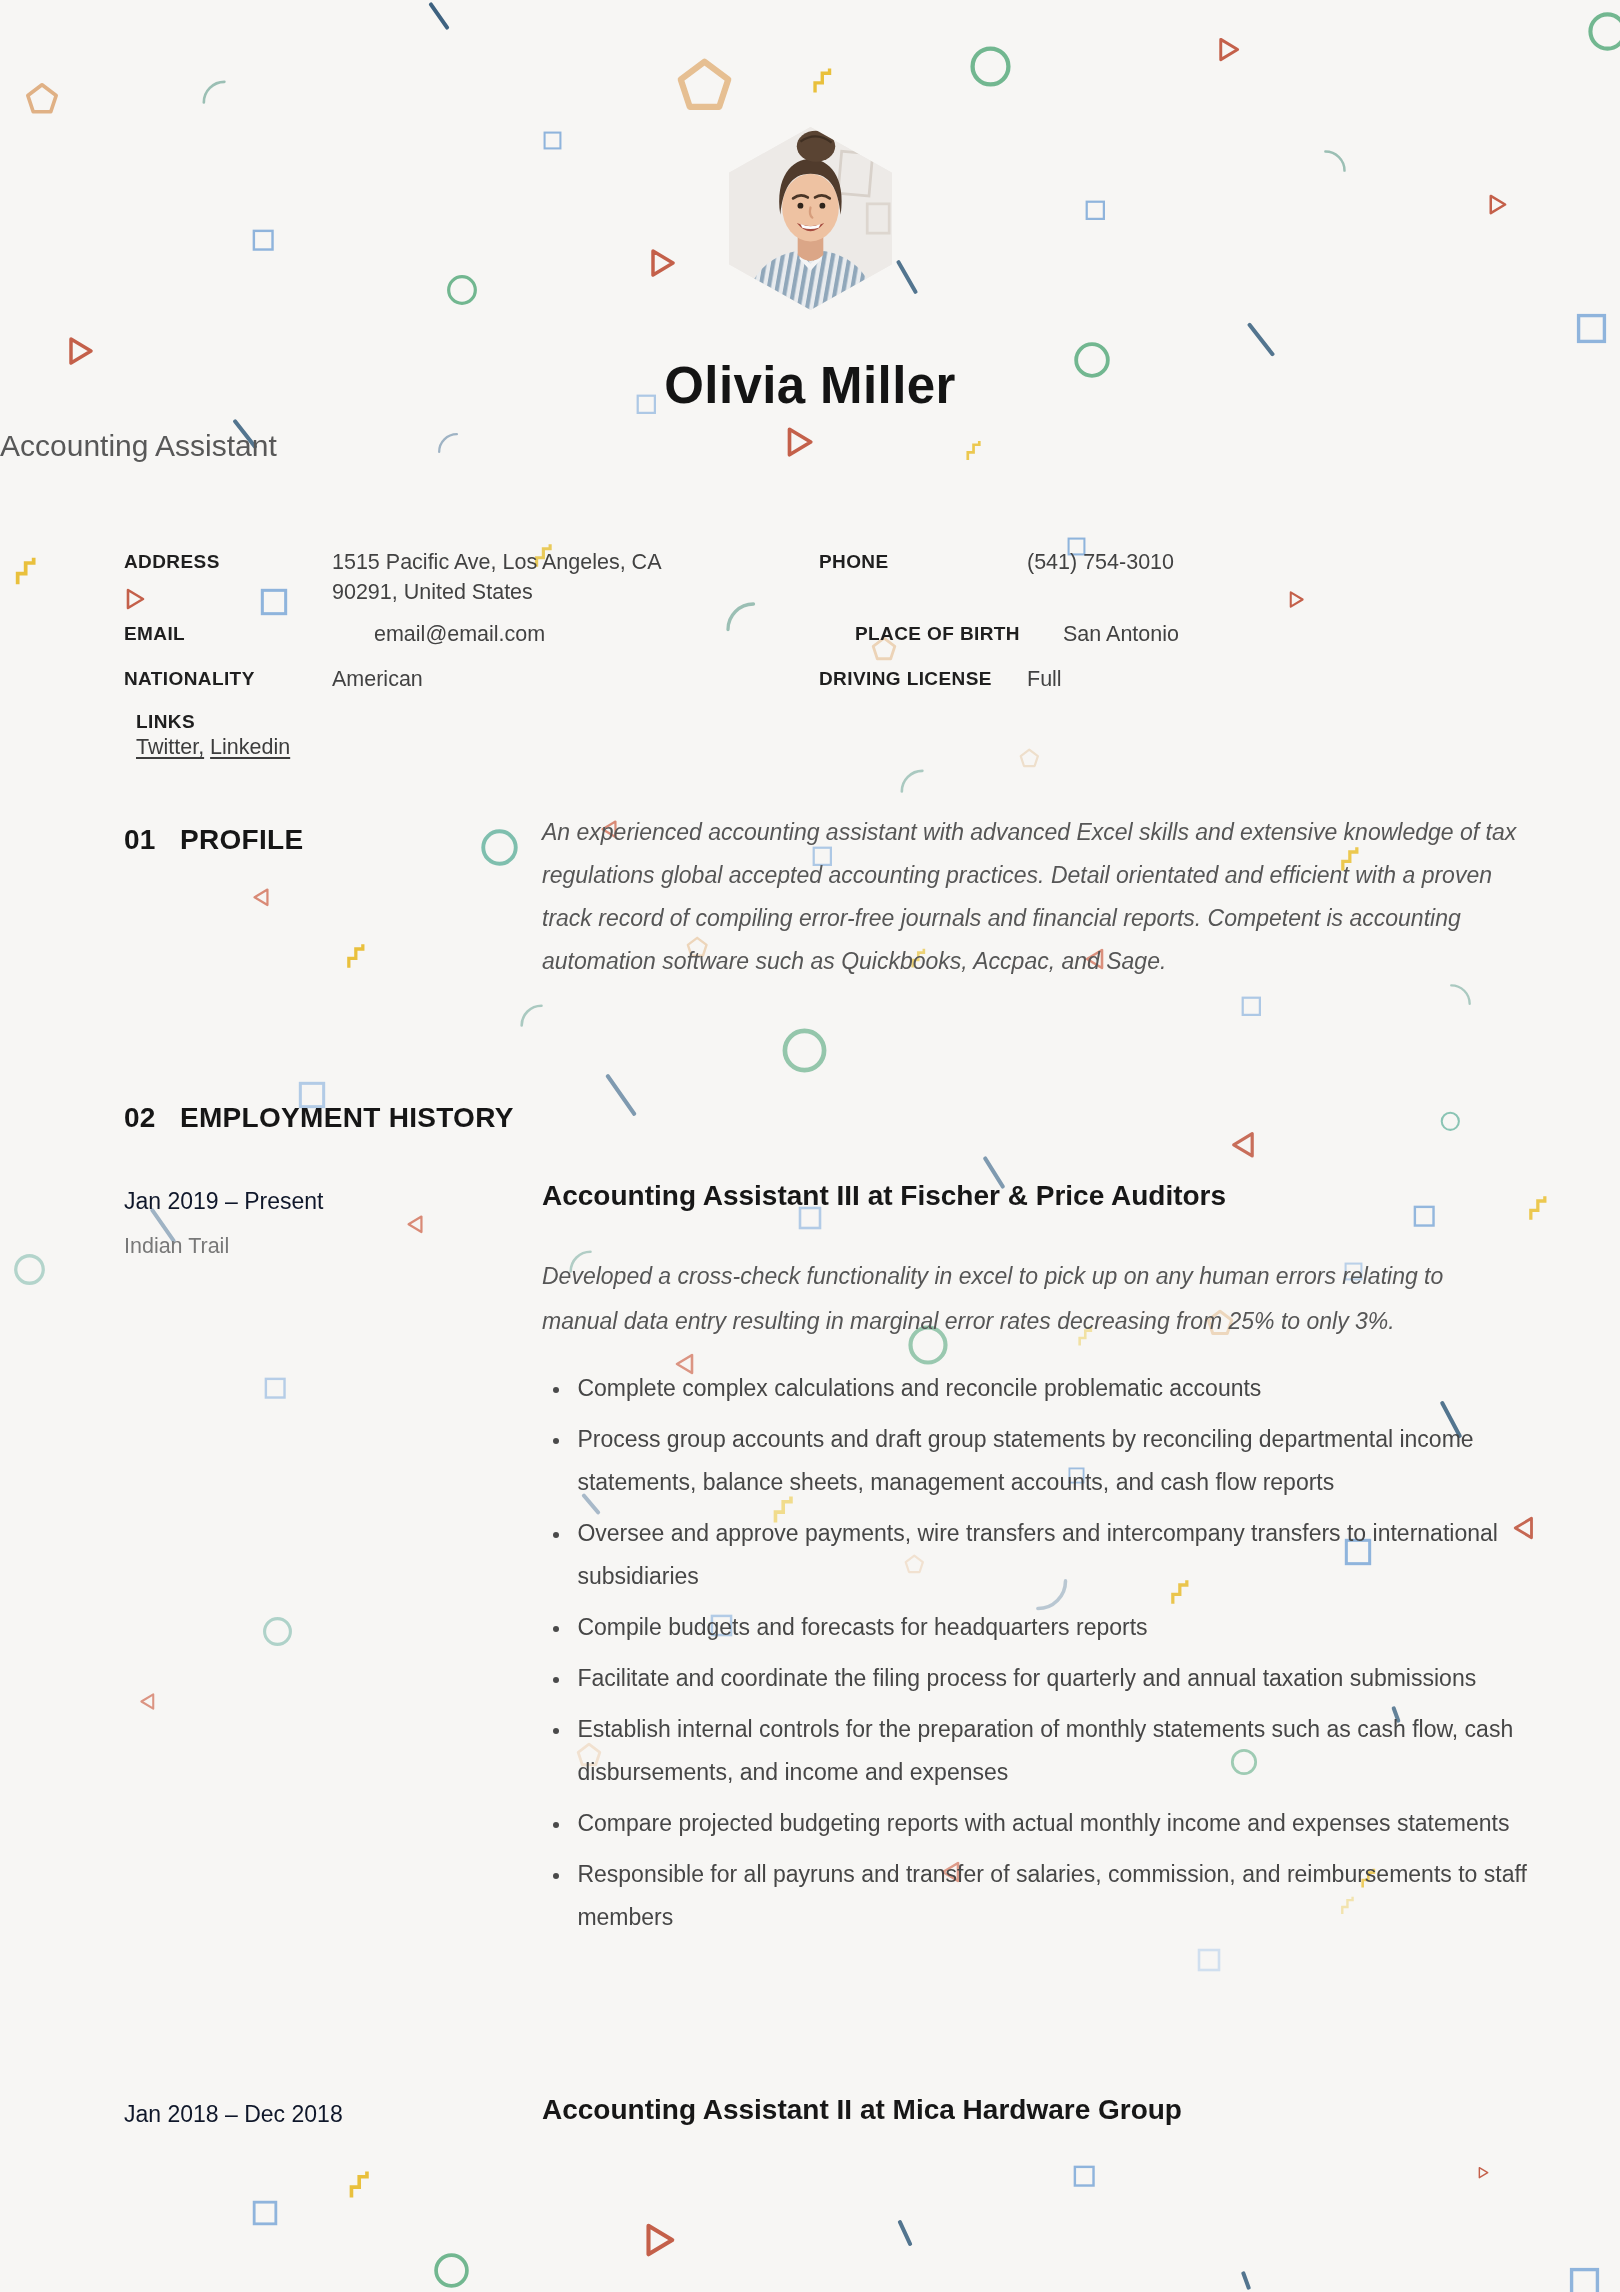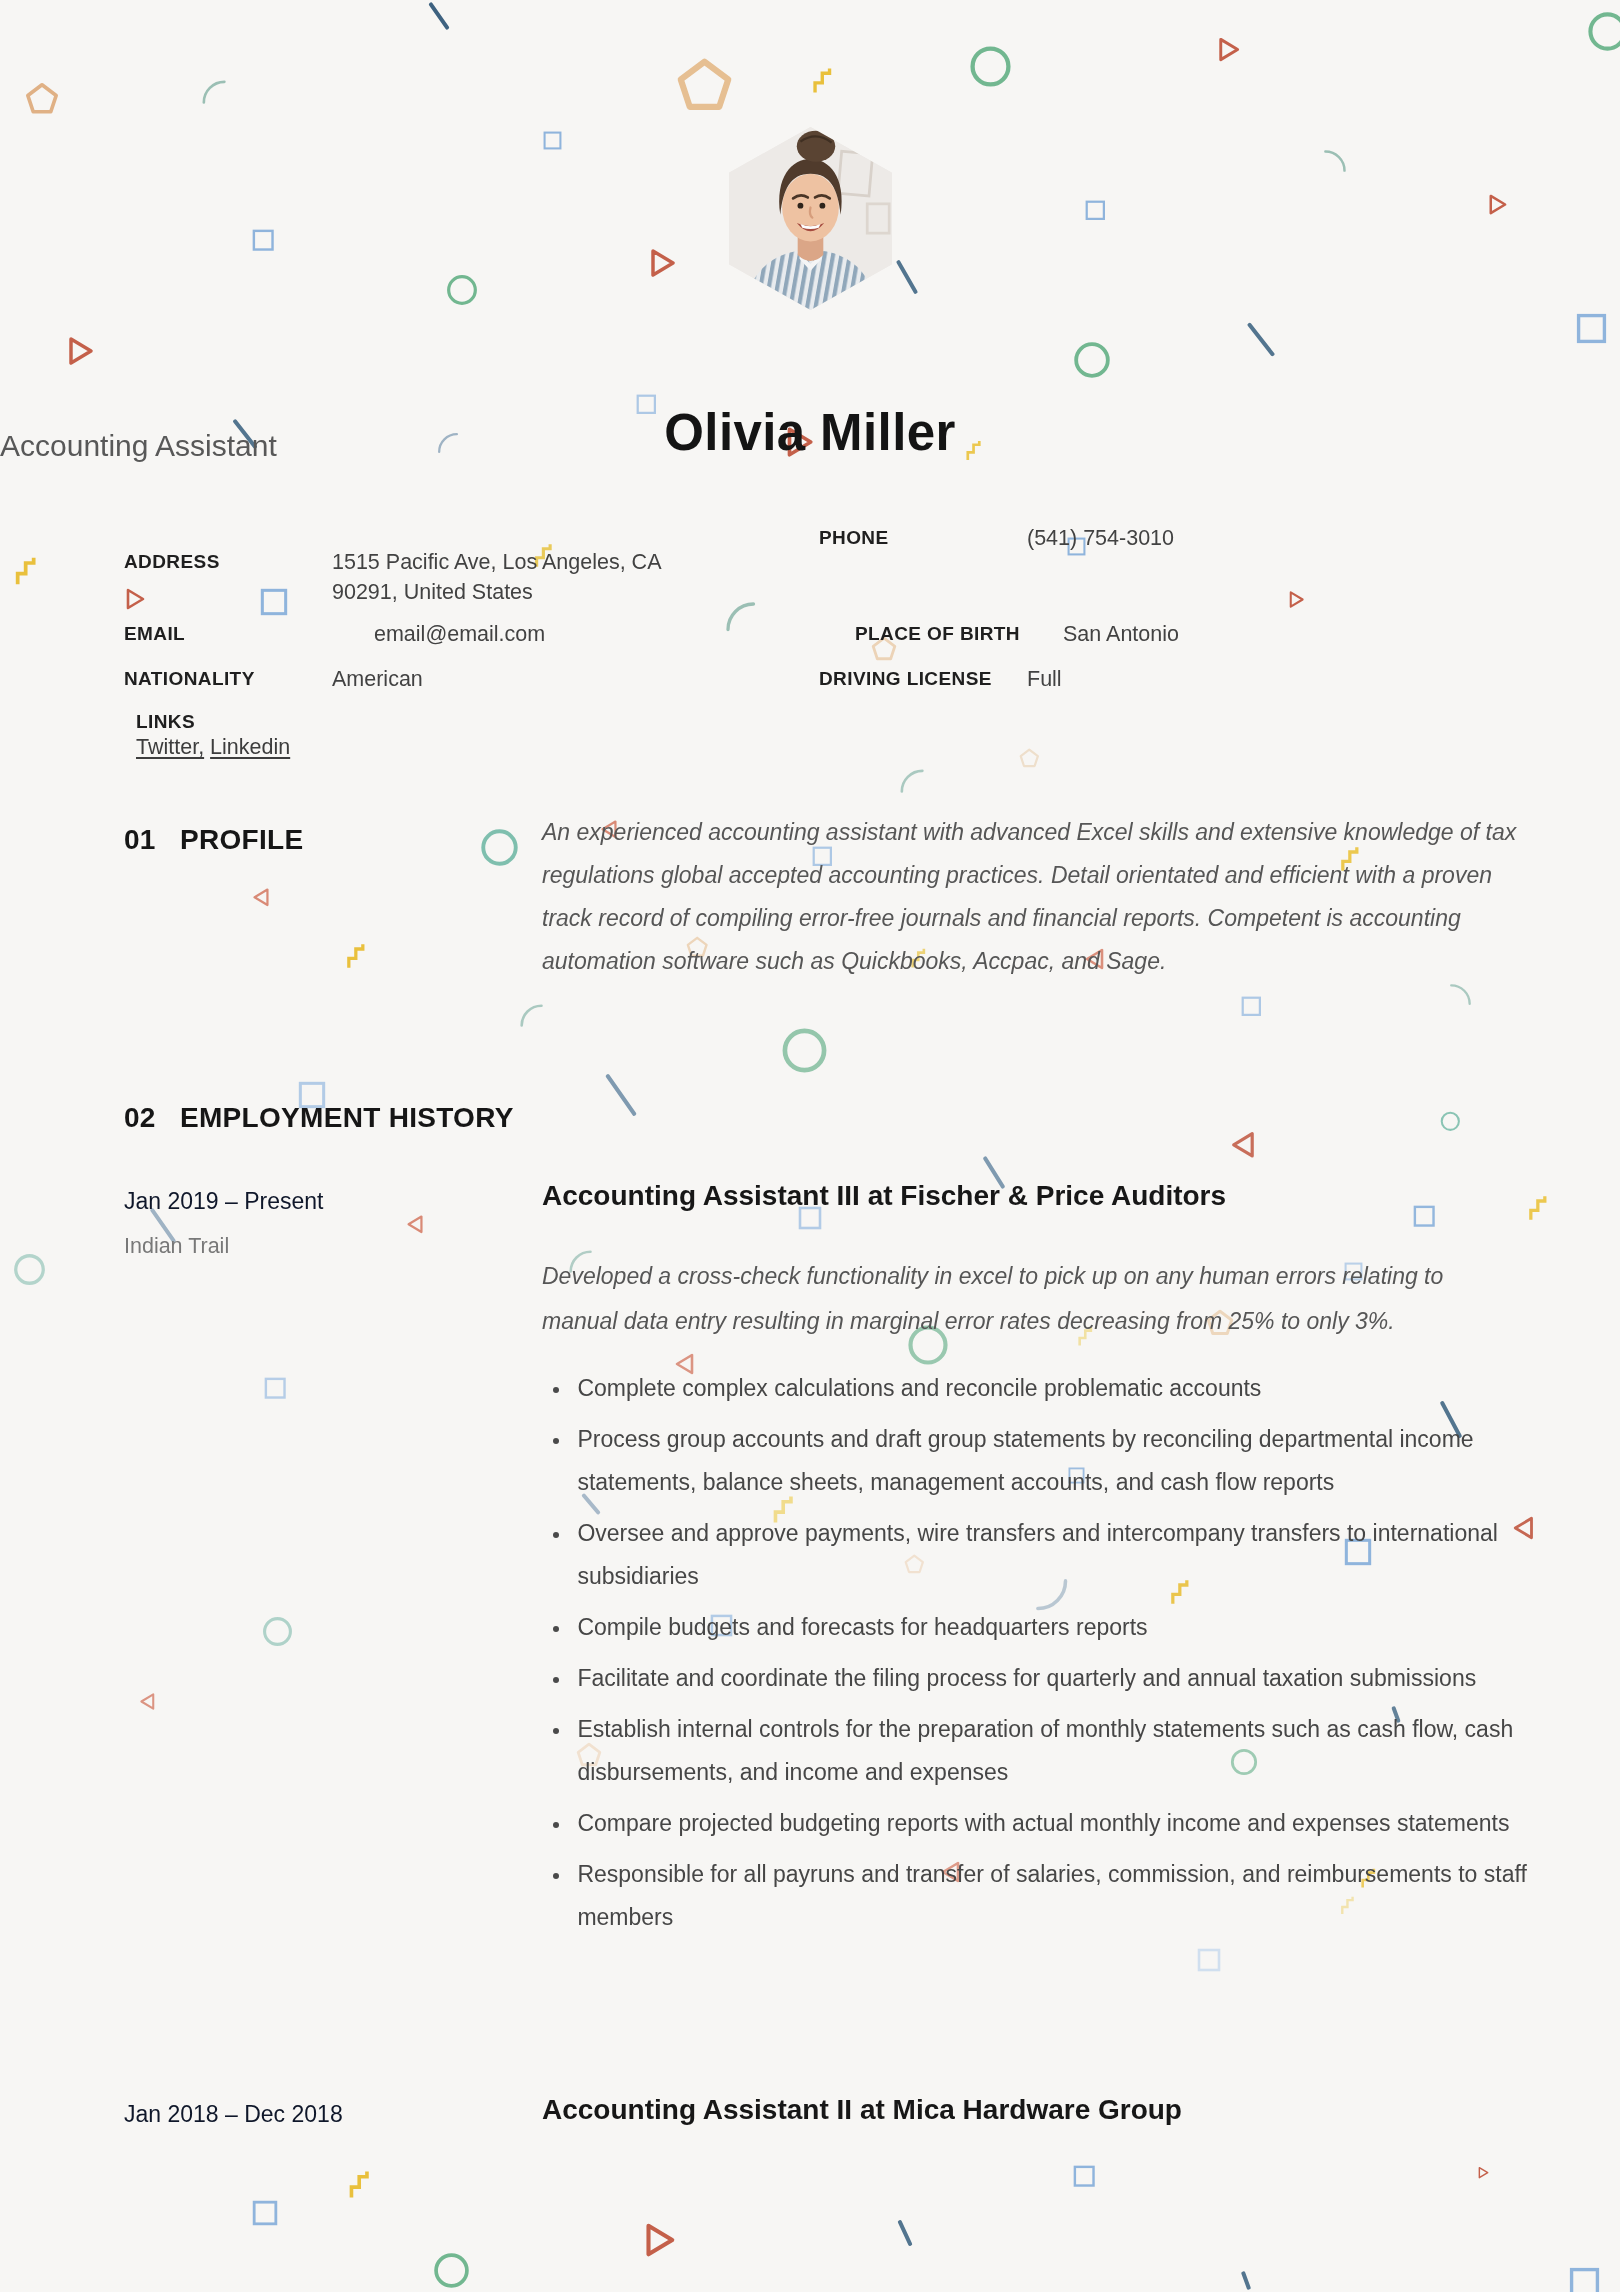--- a/index.html
+++ b/index.html
@@ -18,21 +18,21 @@
   .photo-hex{
     position:absolute;left:729px;top:127px;width:163px;height:183px;
     clip-path:polygon(50% 0%,100% 25%,100% 75%,50% 100%,0% 75%,0% 25%);
     background:#edeae7;
   }
   .photo-hex svg{display:block;width:100%;height:100%;}
 
   .name{
     position:absolute;left:0;top:358px;width:100%;
     text-align:center;font-size:51px;font-weight:700;color:#141414;
-    letter-spacing:0.4px;line-height:56px;margin-top:47px;
+    letter-spacing:0.4px;line-height:56px;
   }
   .subtitle{
     position:absolute;left:0;top:429px;width:100%;
     text-align:left;font-size:30px;font-weight:400;color:#585858;
   }
 
   .crow{position:absolute;display:flex;align-items:flex-start;}
   .clabel{
     width:208px;flex:none;font-size:19px;font-weight:700;color:#1f1f1f;
     letter-spacing:0.4px;padding-top:2.7px;
@@ -370,21 +370,21 @@
     <div class="cval">American</div>
   </div>
   <div class="crow" style="left:136px;top:708px;flex-direction:column;">
     <div class="clabel">LINKS</div>
     <div class="cval">
       <a href="#">Twitter,</a>
       <a href="#">Linkedin</a>
     </div>
   </div>
 
-  <div class="crow right" style="left:819px;top:524px;">
+  <div class="crow right" style="left:819px;top:548px;">
     <div class="clabel">PHONE</div>
     <div class="cval">(541) 754-3010</div>
   </div>
   <div class="crow right" style="left:819px;top:620px;margin-left:36px;">
     <div class="clabel">PLACE OF BIRTH</div>
     <div class="cval">San Antonio</div>
   </div>
   <div class="crow right" style="left:819px;top:665px;">
     <div class="clabel">DRIVING LICENSE</div>
     <div class="cval">Full</div>

